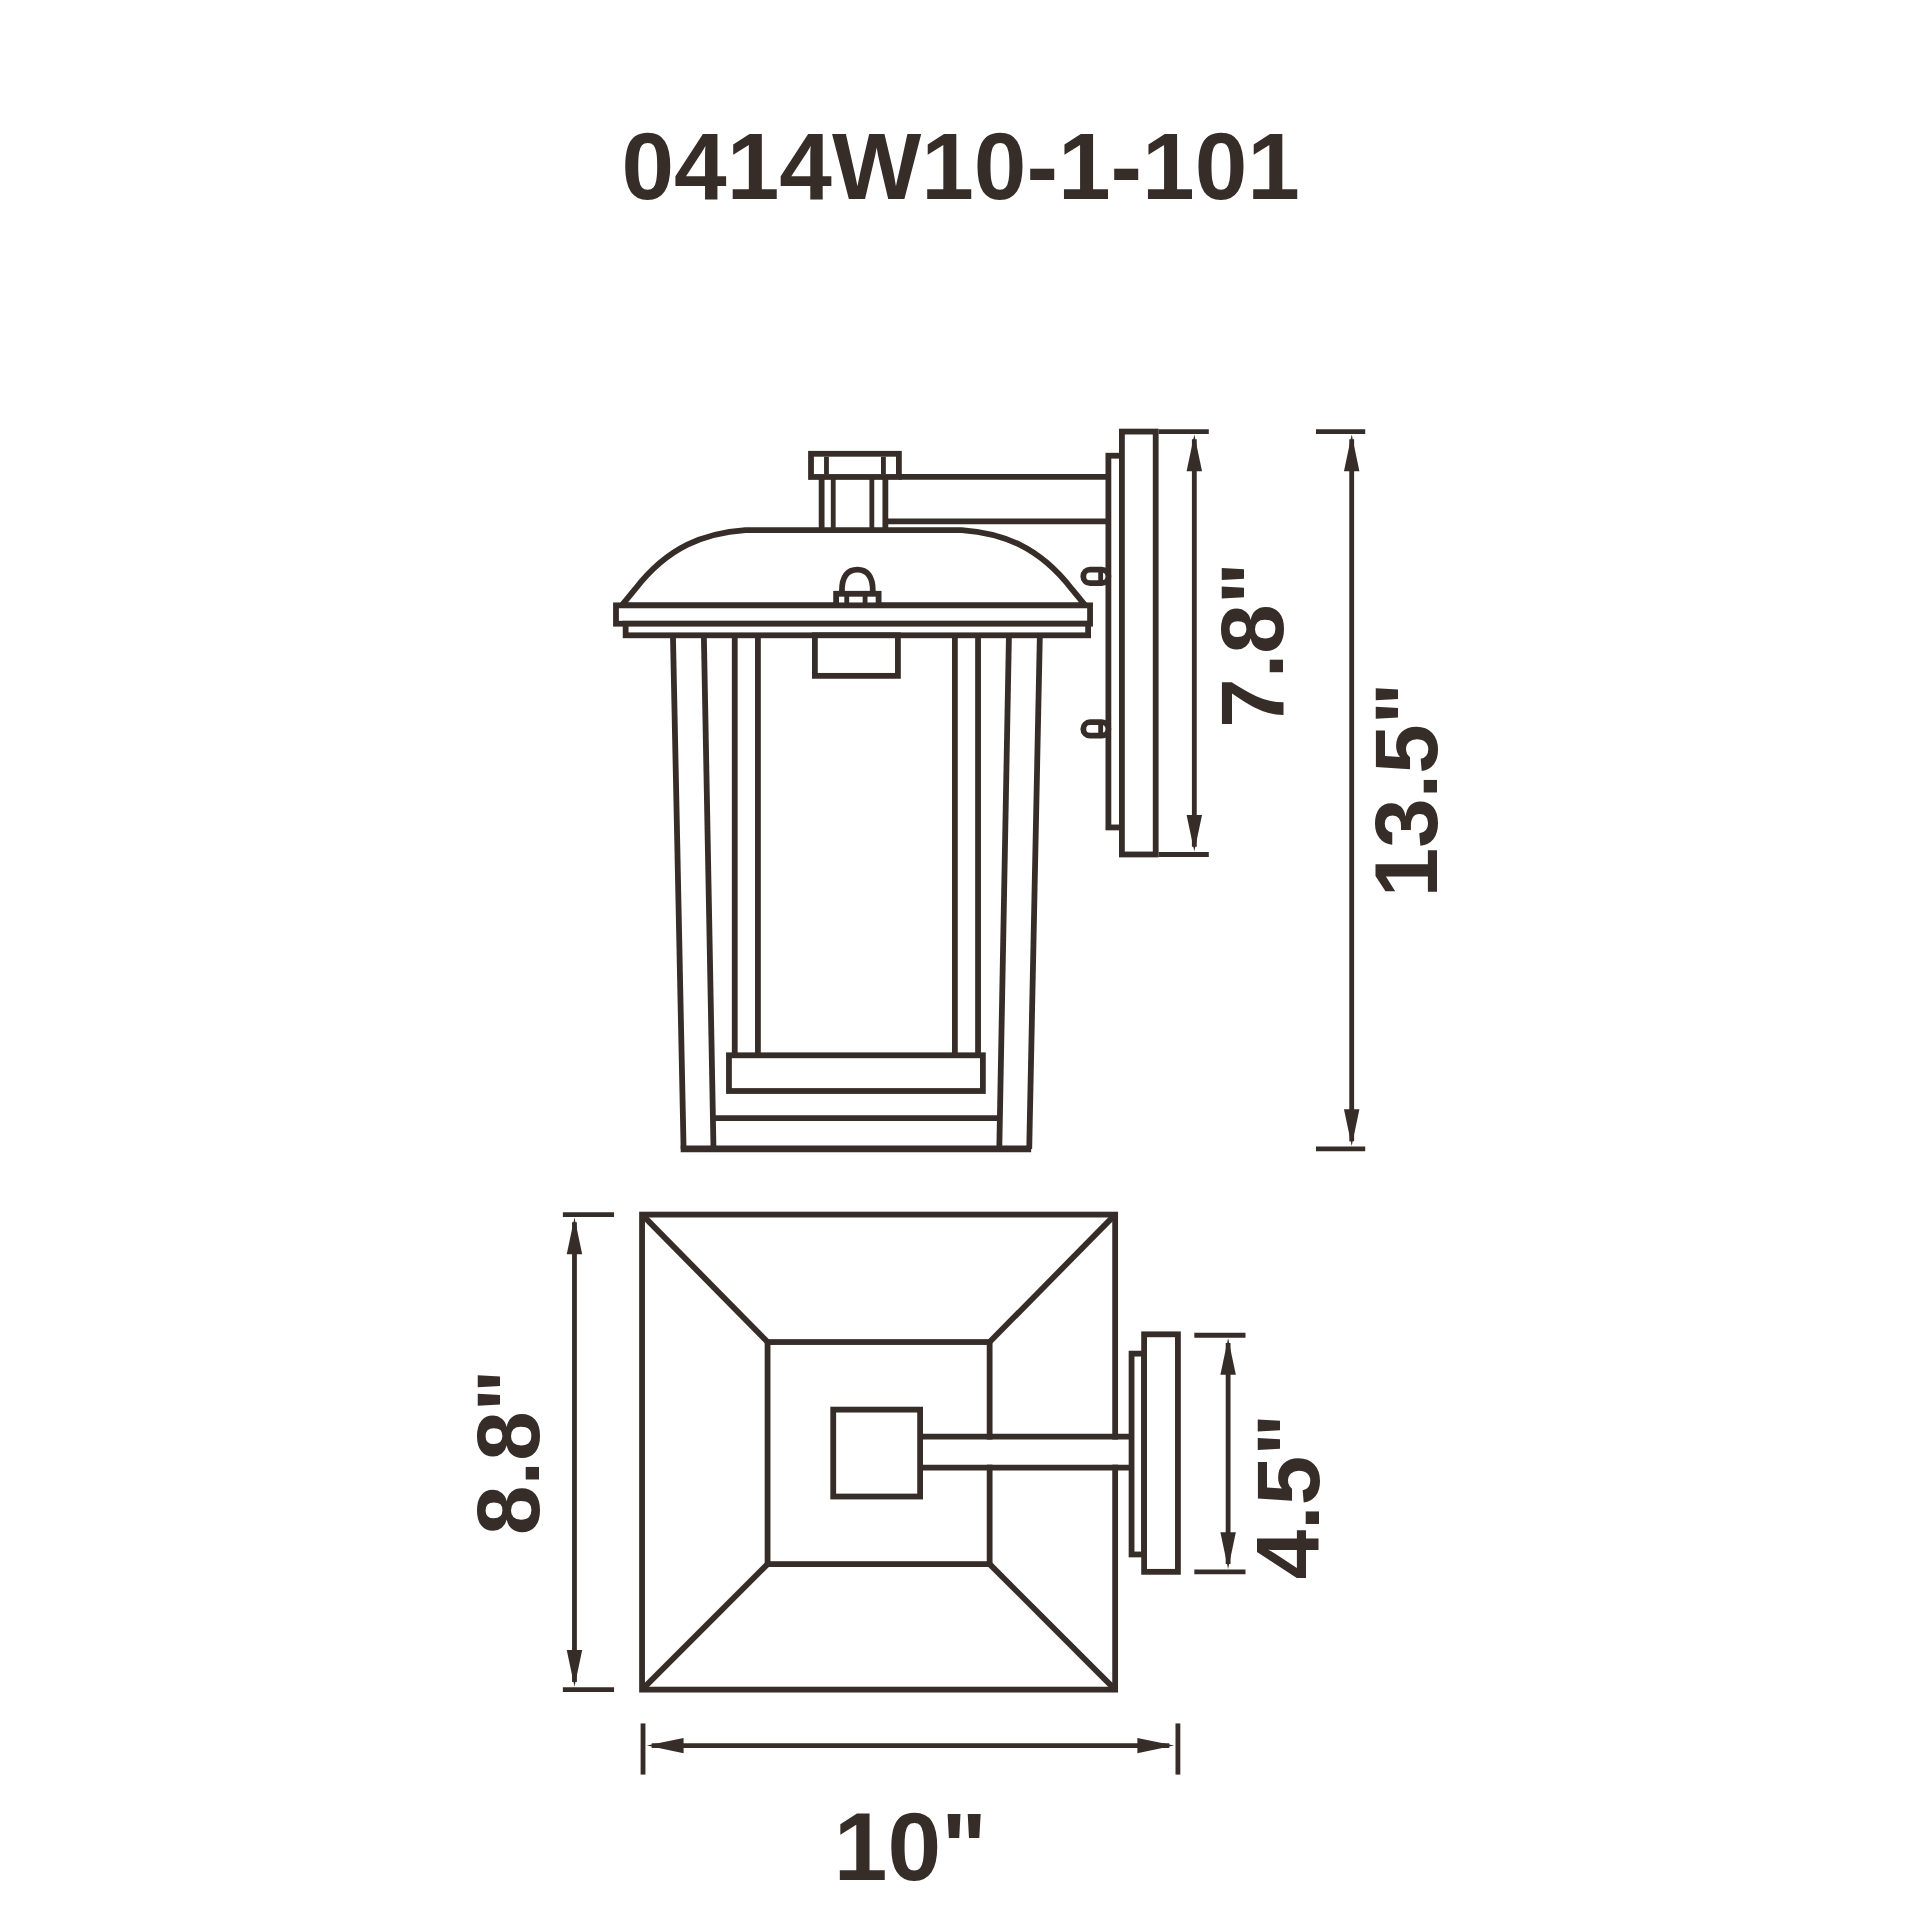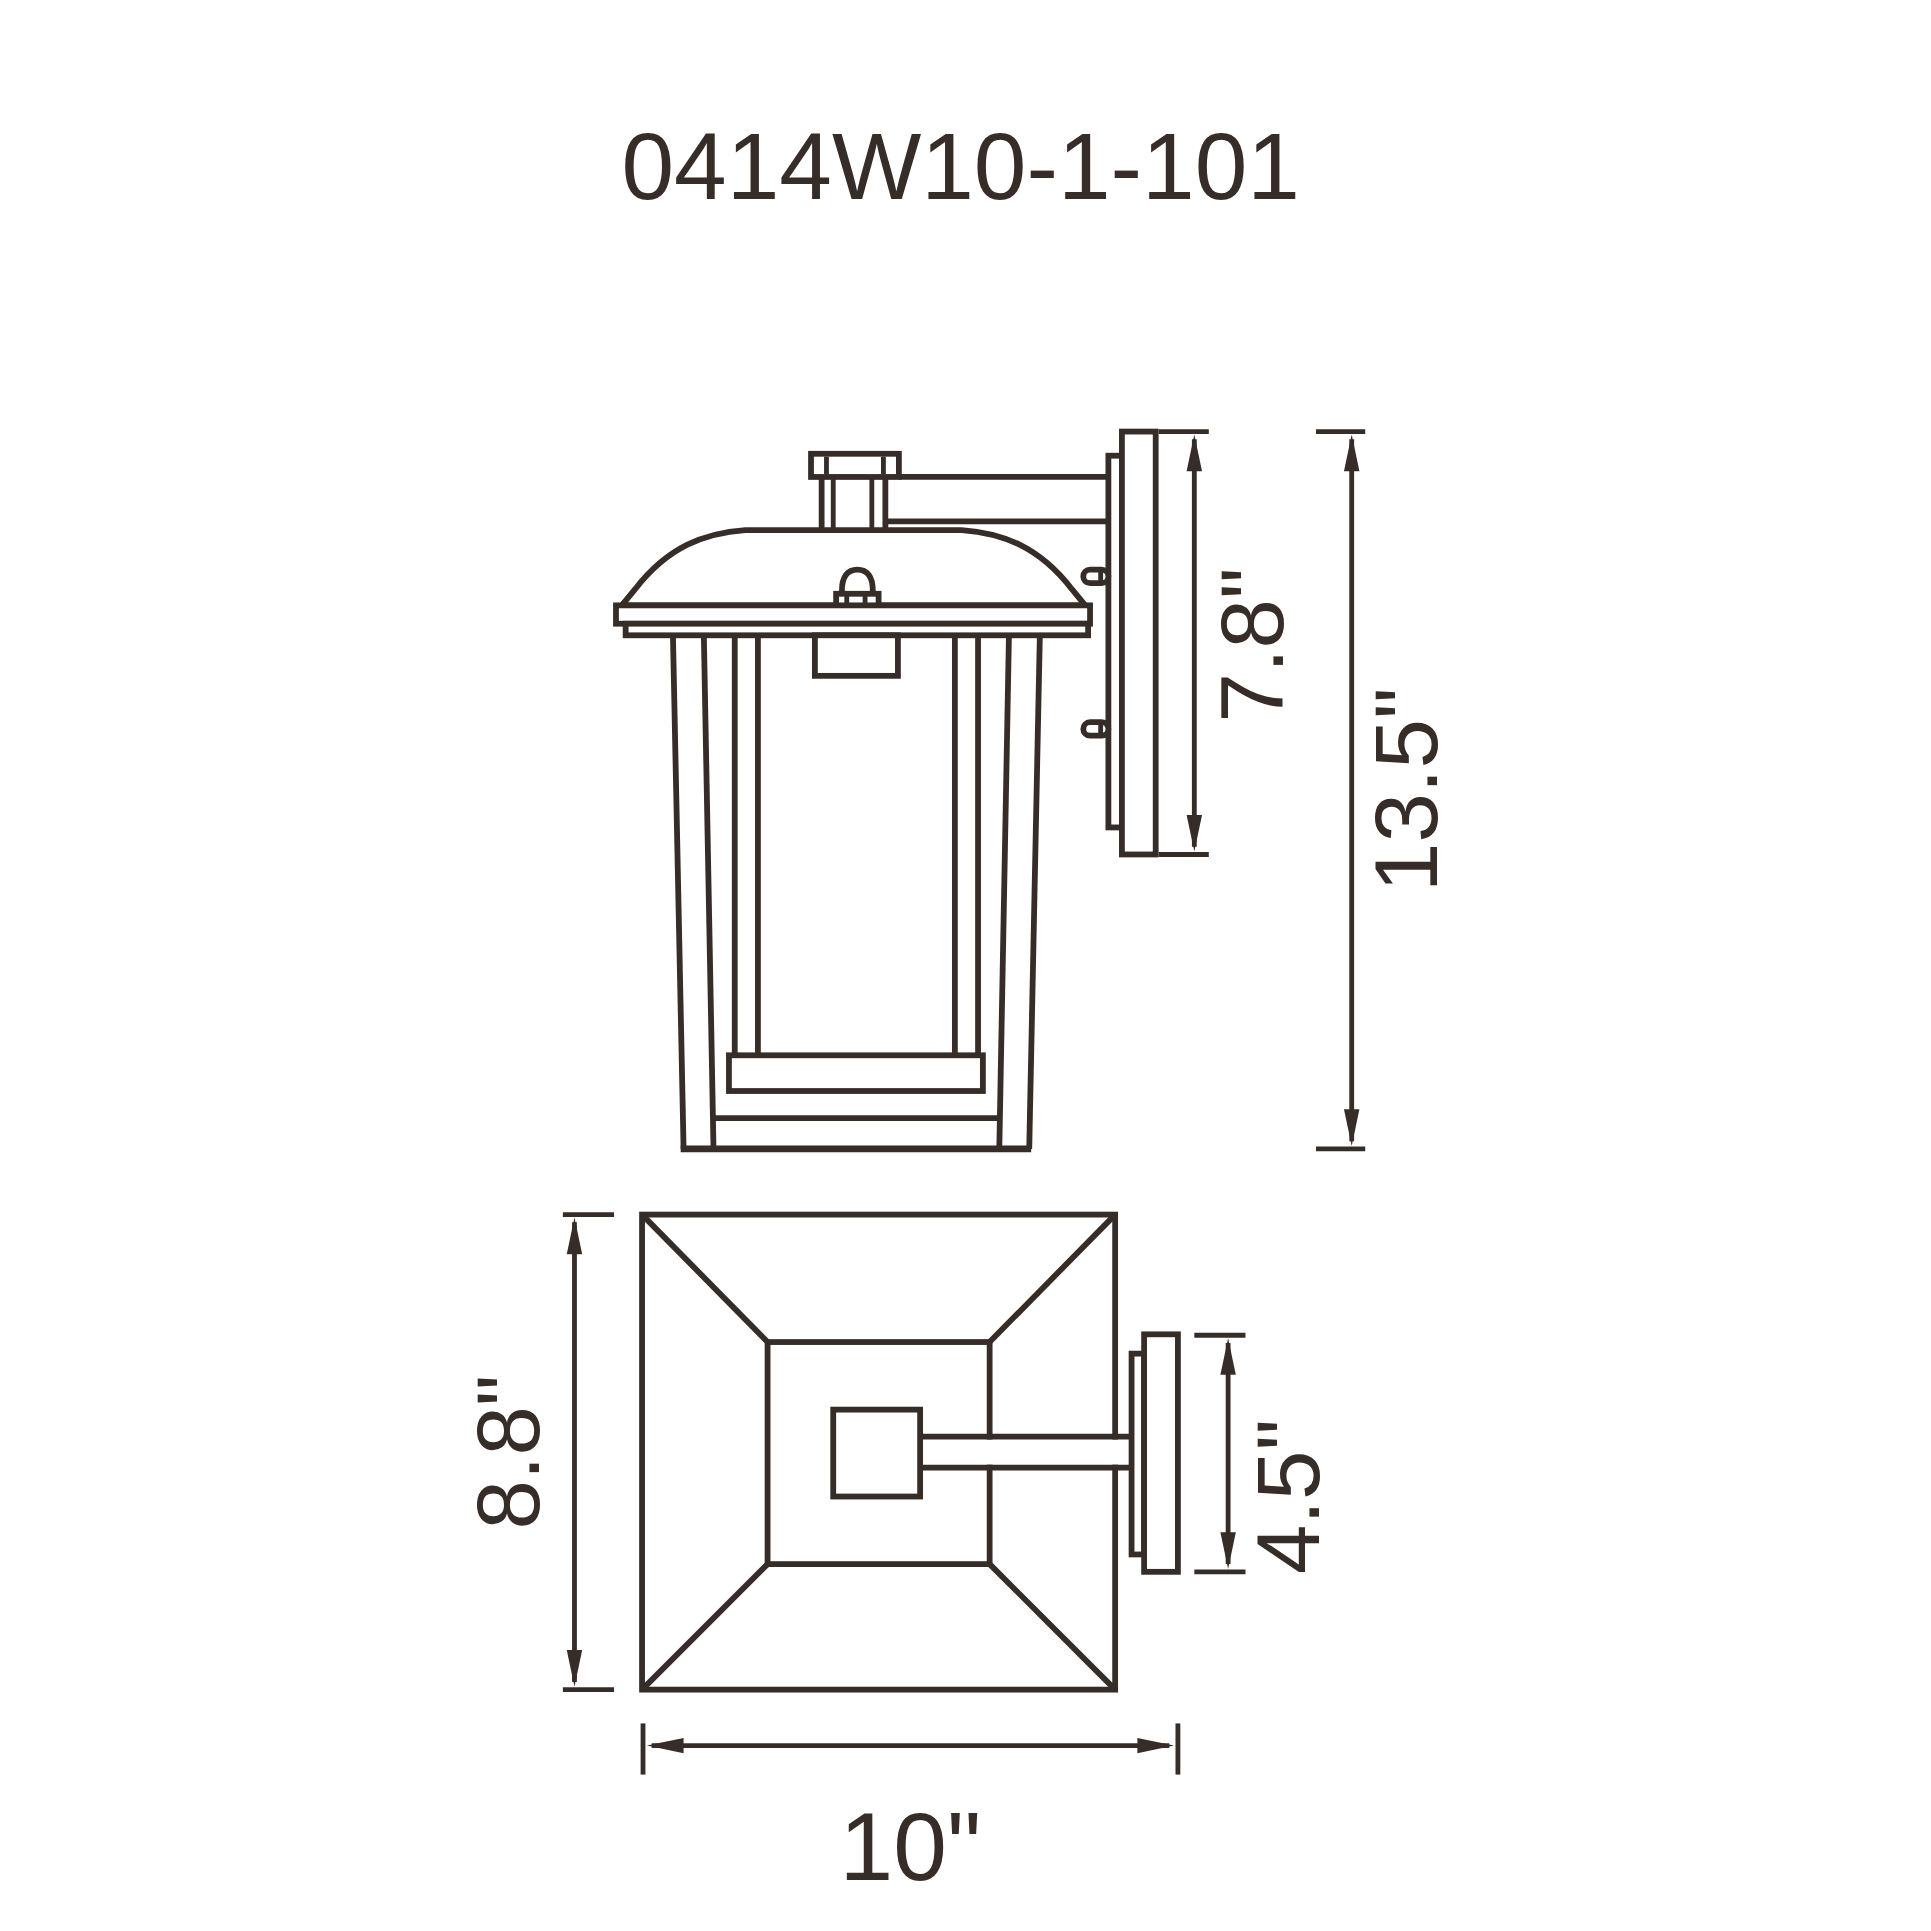--- a/index.html
+++ b/index.html
@@ -1,17 +1,17 @@
 <!DOCTYPE html>
 <html style="--line: #362d28; --bg: #ffffff;"><head>
 <meta charset="utf-8">
 <style>
   :root { --line:#362d28; --bg:#ffffff; }
   html,body { margin:0; padding:0; background:var(--bg); }
-  .page { width:1931px; height:1931px; background:var(--bg); position:relative; }
+  .page { width:1931px; height:1931px; background:var(--bg); position:relative;font-weight:bold; }
   svg { display:block; }
   .ln   { stroke:var(--line); fill:none; stroke-width:6; stroke-linecap:butt; stroke-linejoin:miter; }
   .w5   { stroke-width:5; }
   .w7   { stroke-width:7; }
   .w9   { stroke-width:9; }
   .fw   { stroke:var(--line); fill:var(--bg); stroke-width:6; stroke-linejoin:miter; }
   .cover{ fill:var(--bg); stroke:none; }
   .ar   { fill:var(--line); stroke:none; }
   .tx   { fill:var(--line); font-family:"Liberation Sans", sans-serif; }
   .dim  { font-size:92px; }

